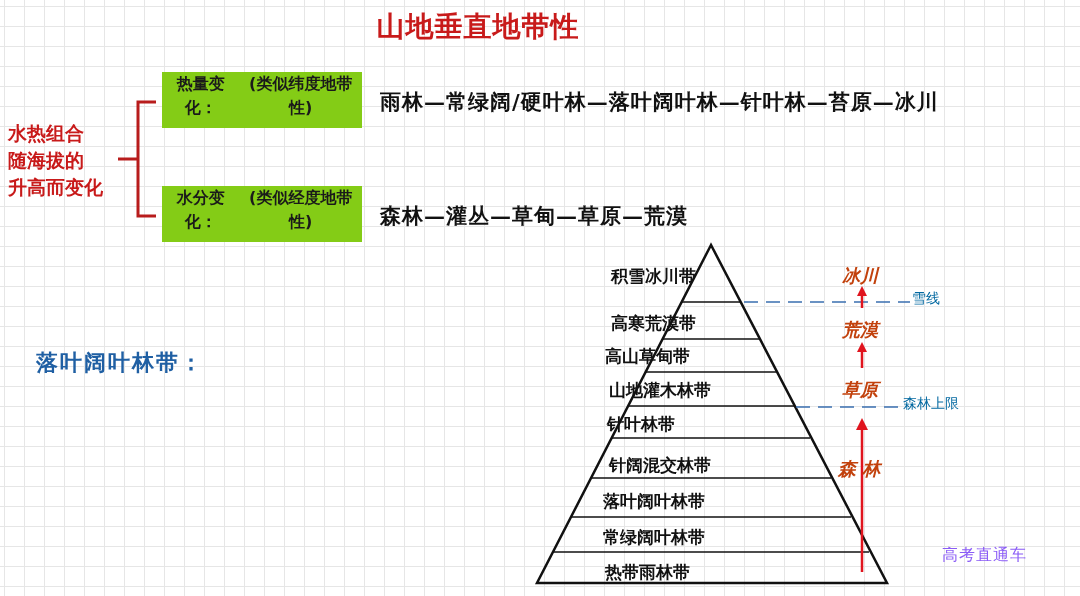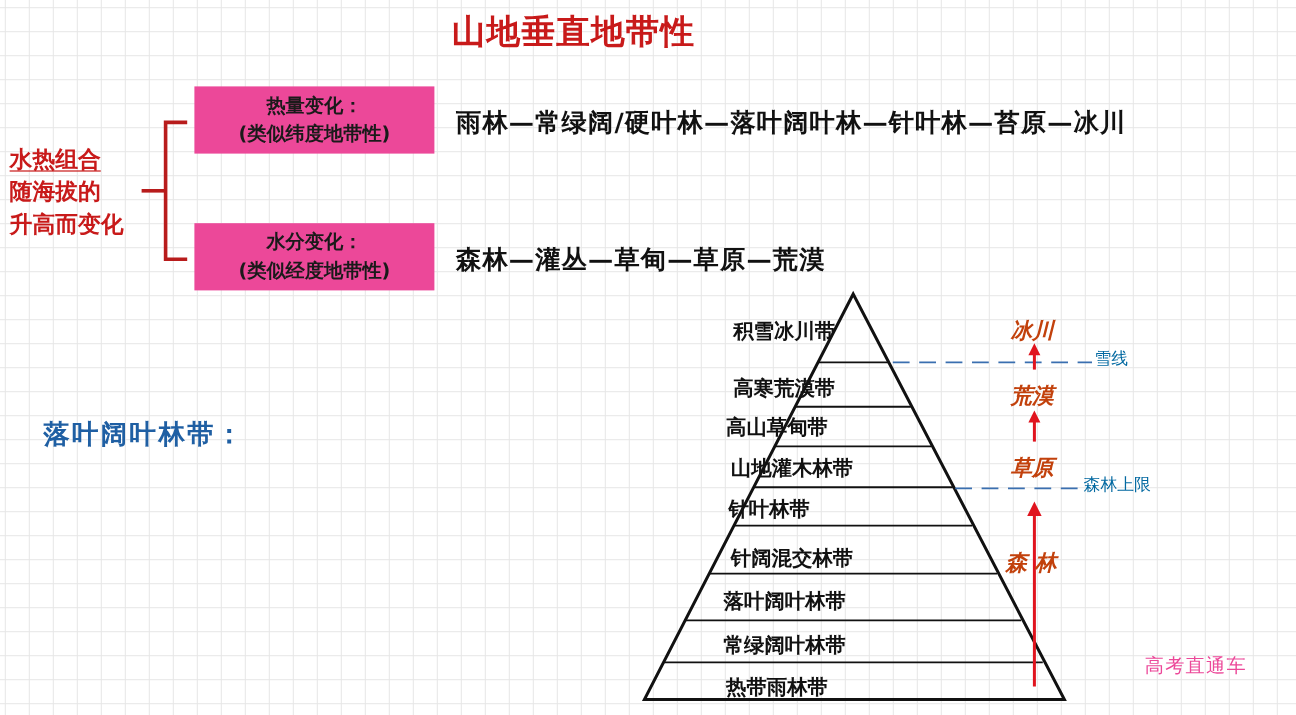--- a/index.html
+++ b/index.html
@@ -16,26 +16,26 @@
   .abs { position: absolute; }
   .title {
     left: 0; width: 956px; top: 8px; text-align: center;
     font-family: "DejaVu Sans", sans-serif; font-weight: bold;
     font-size: 28px; color: #c81a1a; letter-spacing: 1px;
   }
   .left-label {
     left: 8px; top: 120px; width: 118px;
     font-weight: bold; font-size: 19px; line-height: 27px; color: #c81a1a;
   }
-  .left-label .l1 { text-decoration: underline; text-underline-offset: 3px; }
+  .left-label .l1 { text-underline-offset: 3px; }
   .box {
     left: 162px; width: 200px; height: 56px;
-    background: #ec4899; text-align: center;
+    background: #84cc16; text-align: center;
     font-weight: bold; font-size: 16px; line-height: 24px; color: #1a1a1a;
-    display: flex; flex-direction: column; justify-content: center;
+    display: flex; flex-direction: row; justify-content: center;
   }
   .box1 { top: 72px; }
   .box2 { top: 186px; }
   .seq {
     left: 380px; font-family: "DejaVu Serif", serif; font-weight: bold;
     font-size: 21px; color: #111; letter-spacing: 1px; white-space: nowrap;
   }
   .seq1 { top: 88px; }
   .seq2 { top: 202px; }
   .note {
@@ -49,21 +49,21 @@
   }
   .side-label {
     position: absolute; font-weight: bold; font-size: 18px; color: #c2410c;
     white-space: nowrap;
     font-style: italic;
   }
   .line-label {
     position: absolute; font-size: 14px; color: #0369a1; white-space: nowrap;
   }
   .watermark {
-    left: 942px; top: 545px; font-size: 16px; color: #ec4899; letter-spacing: 1px; margin-left: 12px;
+    left: 942px; top: 545px; font-size: 16px; color: #8b5cf6; letter-spacing: 1px;
   }
   svg.overlay { position: absolute; left: 0; top: 0; }
 </style>
 </head>
 <body>
 
 <div class="abs title">山地垂直地带性</div>
 
 <div class="abs left-label">
   <div class="l1">水热组合</div>

